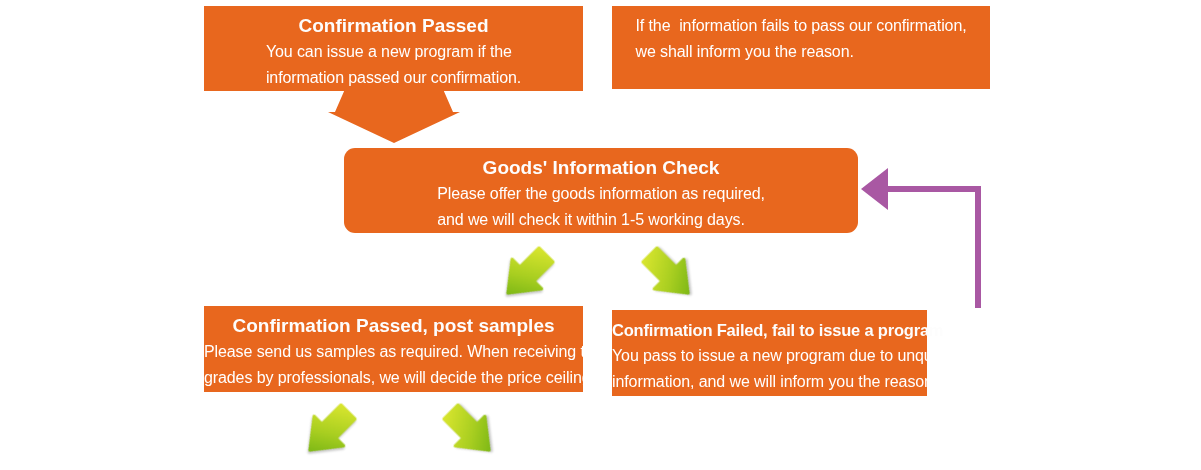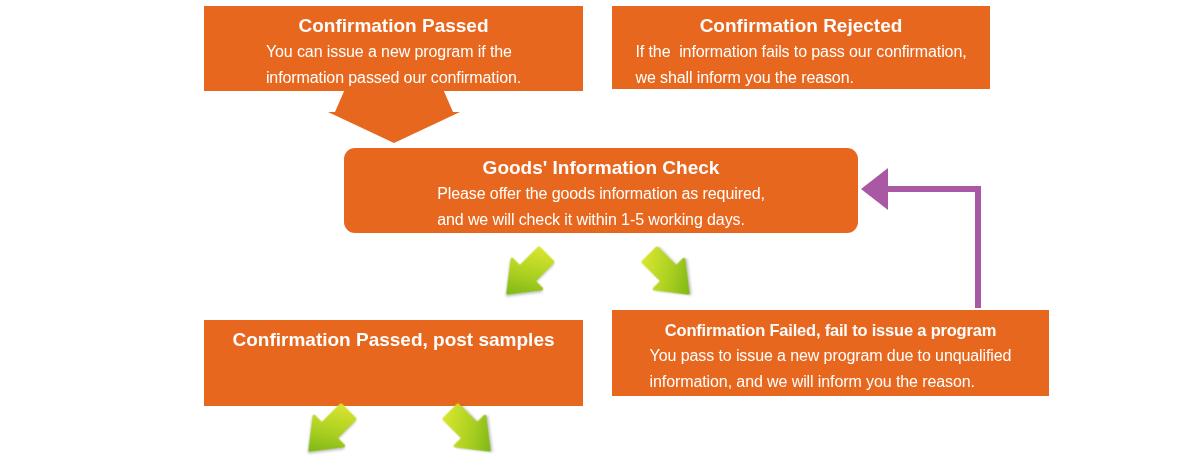--- a/index.html
+++ b/index.html
@@ -79,21 +79,20 @@
     </defs>
   </svg>
 
   <div class="node" style="left:204px;top:6px;width:379px;height:85px;">
     <div class="node-title">Confirmation Passed</div>
     <span class="node-body">You can issue a new program if the
 information passed our confirmation.</span>
   </div>
 
   <div class="node" style="left:612px;top:6px;width:378px;height:83px;">
-    <div class="node-title">Confirmation Rejected</div>
     <span class="node-body">If the  information fails to pass our confirmation,
 we shall inform you the reason.</span>
   </div>
 
   <div class="big-down-arrow"></div>
 
   <div class="node" style="left:344px;top:148px;width:514px;height:85px;border-radius:11px;">
     <div class="node-title">Goods' Information Check</div>
     <span class="node-body">Please offer the goods information as required,
 and we will check it within 1-5 working days.</span>
@@ -103,25 +102,27 @@
     <svg width="46" height="58" viewBox="0 0 46 58">
       <path d="M13 2 h20 v27 h11 L23 56 2 29 h11 z" fill="url(#greenGrad)" stroke="url(#greenGrad)" stroke-width="3" stroke-linejoin="round"></path>
     </svg>
   </div>
   <div class="garrow rot-dr" style="left:646px;top:245px;">
     <svg width="46" height="58" viewBox="0 0 46 58">
       <path d="M13 2 h20 v27 h11 L23 56 2 29 h11 z" fill="url(#greenGrad)" stroke="url(#greenGrad)" stroke-width="3" stroke-linejoin="round"></path>
     </svg>
   </div>
 
-  <div class="node" style="left:204px;top:320px;width:379px;height:86px;">
+  <div class="node" style="left:204px;top:306px;width:379px;height:86px;">
     <div class="node-title">Confirmation Passed, post samples</div>
+    <span class="node-body">Please send us samples as required. When receiving the
+grades by professionals, we will decide the price ceiling.</span>
   </div>
 
-  <div class="node" style="left:612px;top:310px;width:437px;height:86px;">
+  <div class="node" style="left:612px;top:310px;width:315px;height:86px;">
     <div class="node-title title-sm">Confirmation Failed, fail to issue a program</div>
     <span class="node-body">You pass to issue a new program due to unqualified
 information, and we will inform you the reason.</span>
   </div>
 
   <div>
     <div class="p-seg" style="left:975px;top:186px;width:6px;height:122px;"></div>
     <div class="p-seg" style="left:886px;top:186px;width:95px;height:6px;"></div>
     <div class="p-head" style="left:861px;top:168px;width:27px;height:42px;"></div>
   </div>

